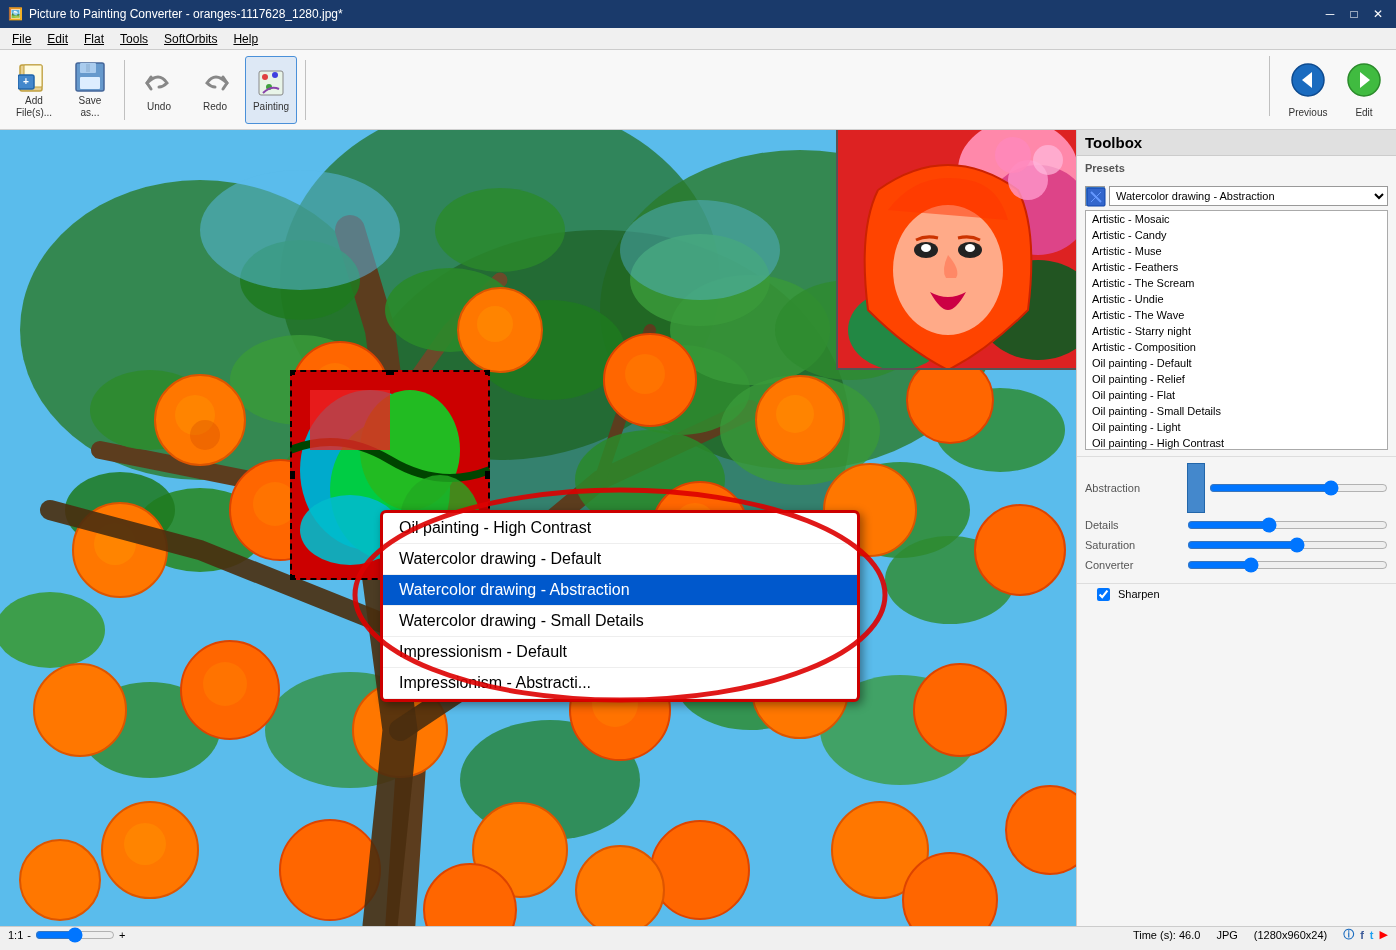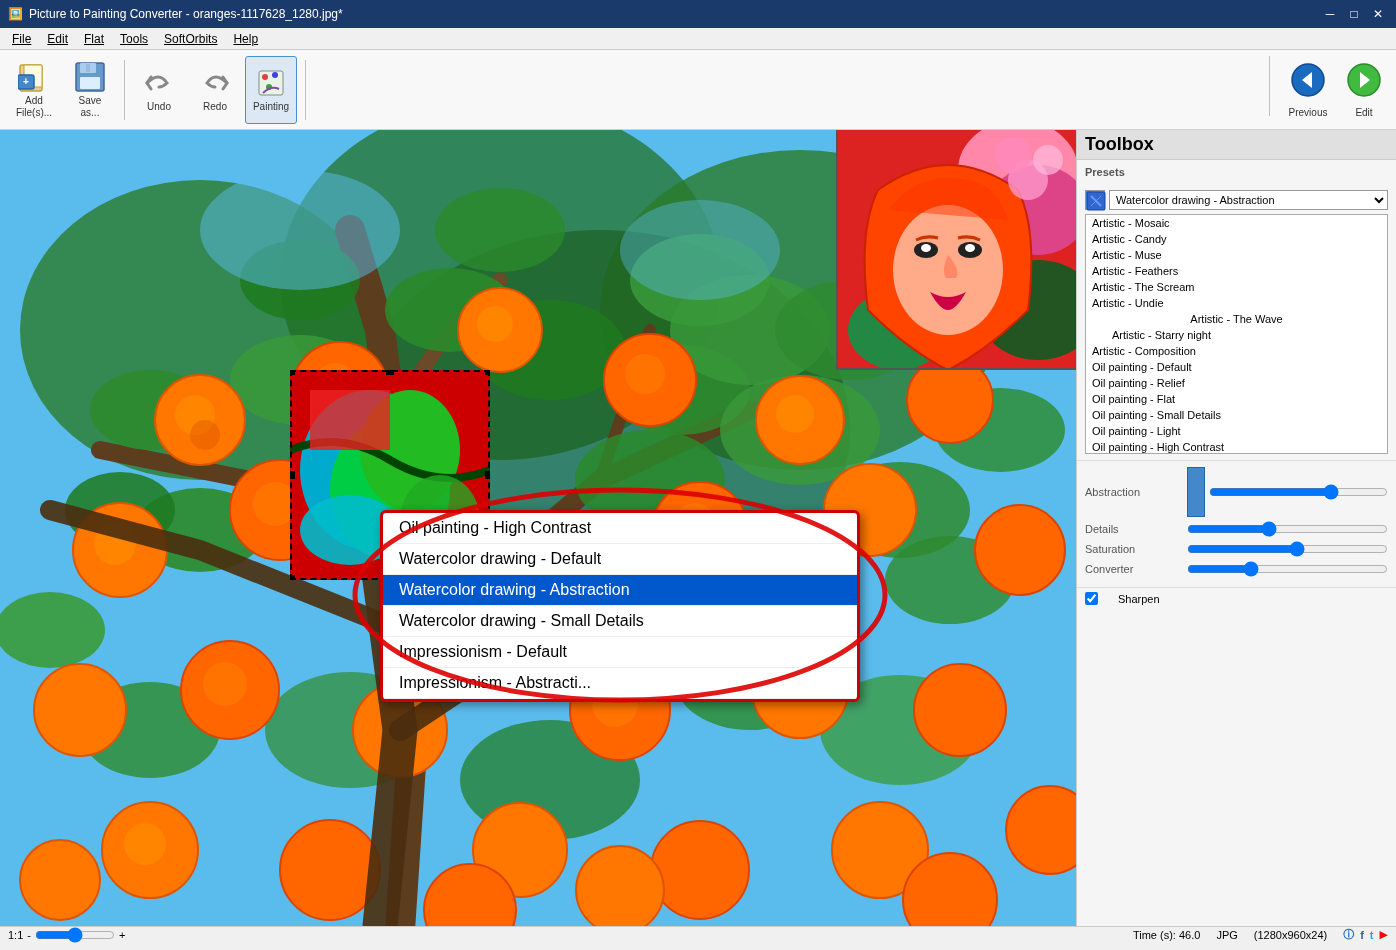--- a/index.html
+++ b/index.html
@@ -132,21 +132,21 @@
       background: #f5f5f5;
       border-left: 1px solid #ccc;
       display: flex;
       flex-direction: column;
       overflow-y: auto;
     }
     #toolbox-header {
       background: #e0e0e0;
       padding: 4px 8px;
       font-weight: bold;
-      font-size: 18px;
+      font-size: 15px;
       border-bottom: 1px solid #ccc;
     }
 
     
     .toolbox-section {
       padding: 6px 8px;
       border-bottom: 1px solid #ddd;
     }
     .section-label {
       font-weight: bold; font-size: 11px; color: #555; margin-bottom: 12px;
@@ -196,21 +196,21 @@
     .large-dd-item {
       padding: 6px 16px;
       font-size: 16px;
       cursor: pointer;
       border-bottom: 1px solid #eee;
     }
     .large-dd-item.selected { background: #0058cc; color: white; }
 
     
     .checkbox-row {
-      display: flex; align-items: center; gap: 20px; padding: 4px 8px;
+      display: flex; gap: 8px; padding: 4px 20px;
     }
     .checkbox-row input[type=checkbox] { cursor: pointer; }
     .checkbox-row label { font-size: 11px; cursor: pointer; }
 
     
     #status-bar {
       height: 16px;
       background: #f0f0f0;
       border-top: 1px solid #ccc;
       display: flex;
@@ -586,22 +586,22 @@
         </select>
       </div>
 
       <div style="border: 1px solid #aaa; background: white; max-height: 240px; overflow-y: auto; font-size: 11px;">
         <div style="padding:2px 6px;">Artistic - Mosaic</div>
         <div style="padding:2px 6px;">Artistic - Candy</div>
         <div style="padding:2px 6px;">Artistic - Muse</div>
         <div style="padding:2px 6px;">Artistic - Feathers</div>
         <div style="padding:2px 6px;">Artistic - The Scream</div>
         <div style="padding:2px 6px;">Artistic - Undie</div>
-        <div style="padding:2px 6px;text-align:center;">Artistic - The Wave</div>
-        <div style="padding:2px 6px;margin-left:20px;">Artistic - Starry night</div>
+        <div style="padding:2px 6px;">Artistic - The Wave</div>
+        <div style="padding:2px 6px;">Artistic - Starry night</div>
         <div style="padding:2px 6px;">Artistic - Composition</div>
         <div style="padding:2px 6px;">Oil painting - Default</div>
         <div style="padding:2px 6px;">Oil painting - Relief</div>
         <div style="padding:2px 6px;">Oil painting - Flat</div>
         <div style="padding:2px 6px;">Oil painting - Small Details</div>
         <div style="padding:2px 6px;">Oil painting - Light</div>
         <div style="padding:2px 6px;">Oil painting - High Contrast</div>
 
       </div>
     </div>

